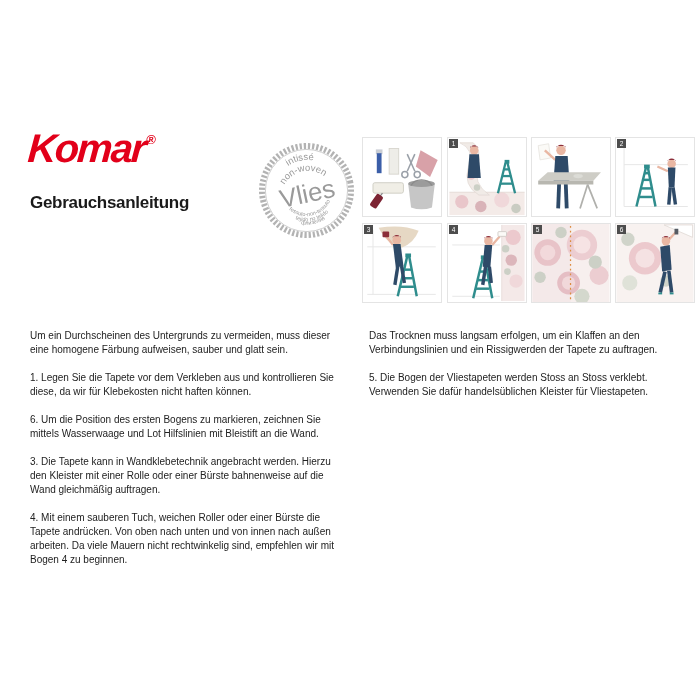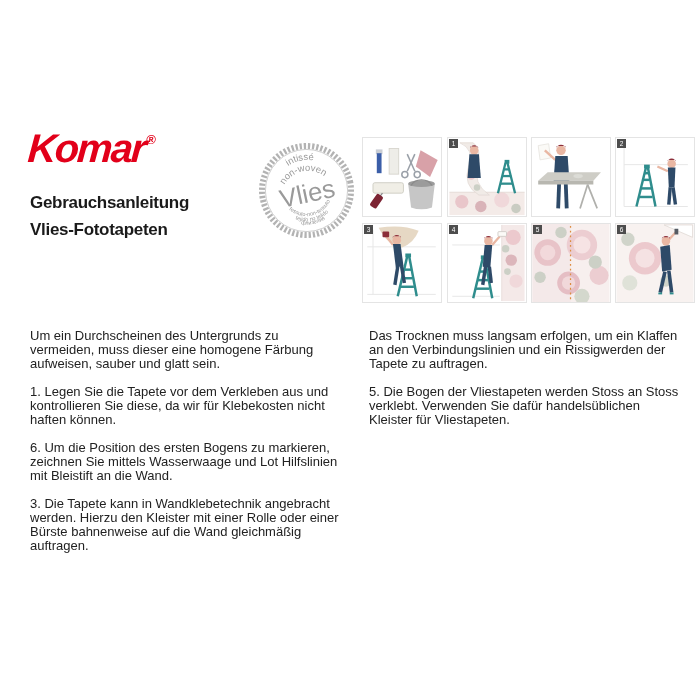--- a/index.html
+++ b/index.html
@@ -20,36 +20,35 @@
   
   .panels{position:absolute;left:362px;top:137px;width:336px;height:167px;}
   .panel{position:absolute;width:80px;height:80px;background:#fff;
     border:1px solid #e4e4e4;box-sizing:border-box;}
   .panel svg{position:absolute;left:0;top:0;width:100%;height:100%;}
   .badge{position:absolute;left:1px;top:1px;width:9px;height:9px;background:#4d4d4d;
     color:#fff;font-size:6.5px;line-height:9px;text-align:center;z-index:2;}
   .r0{top:0}.r1{top:86px}
   .c0{left:0}.c1{left:85px}.c2{left:169px}.c3{left:253px}
   
-  .col{position:absolute;top:329px;width:313px;font-size:13px;line-height:14px;
+  .col{position:absolute;top:329px;width:313px;font-size:10px;line-height:14px;
     color:#222;}
   .col-left{left:30px;}
   .col-right{left:369px;}
   .col p{margin:0 0 14px 0;}
   
   .seal text, .seal textPath{fill:#9a9a9a;font-family:"Liberation Sans",sans-serif;}
 </style>
 </head>
 <body>
 
 <div class="logo"><span>Komar</span><sup>®</sup></div>
 
 <div class="headline">
   <div>Gebrauchsanleitung</div>
-  <div>Vlies-Fototapeten</div>
 </div>
 
 <div class="seal">
   <svg viewBox="0 0 100 100">
     <g transform="rotate(-12 50 50)">
       <circle cx="50" cy="50" r="45" fill="#ffffff" stroke="#b3b3b3" stroke-width="6" stroke-dasharray="2.3 1.9"></circle>
       <circle cx="50" cy="50" r="41.5" fill="#ffffff" stroke="#c6c6c6" stroke-width="0.8"></circle>
       <defs>
         <path id="arcTop1" d="M 17,45 A 34,34 0 0 1 83,45" fill="none"></path>
         <path id="arcTop2" d="M 24,50 A 27,27 0 0 1 76,50" fill="none"></path>
@@ -261,18 +260,19 @@
       <line x1="56" y1="73" x2="60" y2="73" stroke="#2f8d8d" stroke-width="2"></line>
     </svg>
   </div>
 </div>
 
 <div class="col col-left">
   <p>Um ein Durchscheinen des Untergrunds zu vermeiden, muss dieser eine homogene Färbung aufweisen, sauber und glatt sein.</p>
   <p>1. Legen Sie die Tapete vor dem Verkleben aus und kontrollieren Sie diese, da wir für Klebekosten nicht haften können.</p>
   <p>6. Um die Position des ersten Bogens zu markieren, zeichnen Sie mittels Wasserwaage und Lot Hilfslinien mit Bleistift an die Wand.</p>
   <p>3. Die Tapete kann in Wandklebetechnik angebracht werden. Hierzu den Kleister mit einer Rolle oder einer Bürste bahnenweise auf die Wand gleichmäßig auftragen.</p>
+  <p>4. Mit einem sauberen Tuch, weichen Roller oder einer Bürste die Tapete andrücken. Von oben nach unten und von innen nach außen arbeiten. Da viele Mauern nicht rechtwinkelig sind, empfehlen wir mit Bogen 4 zu beginnen.</p>
 </div>
 
 <div class="col col-right">
   <p>Das Trocknen muss langsam erfolgen, um ein Klaffen an den Verbindungslinien und ein Rissigwerden der Tapete zu auftragen.</p>
   <p>5. Die Bogen der Vliestapeten werden Stoss an Stoss verklebt. Verwenden Sie dafür handelsüblichen Kleister für Vliestapeten.</p>
 </div>
 
 </body></html>

